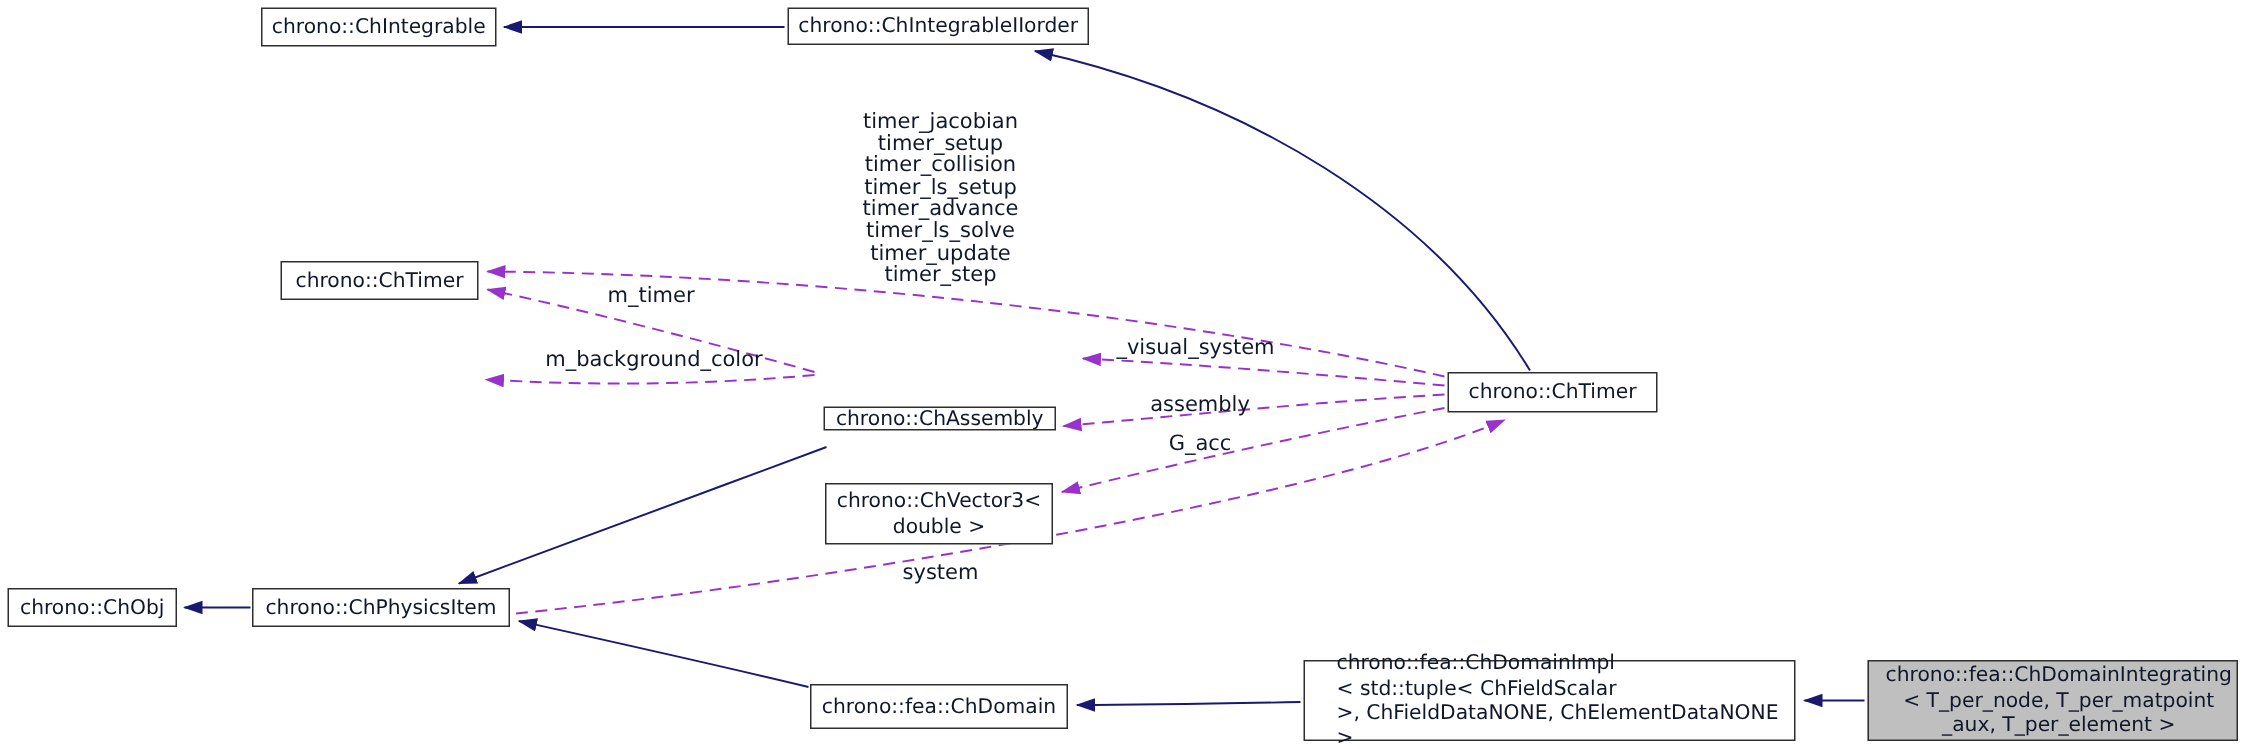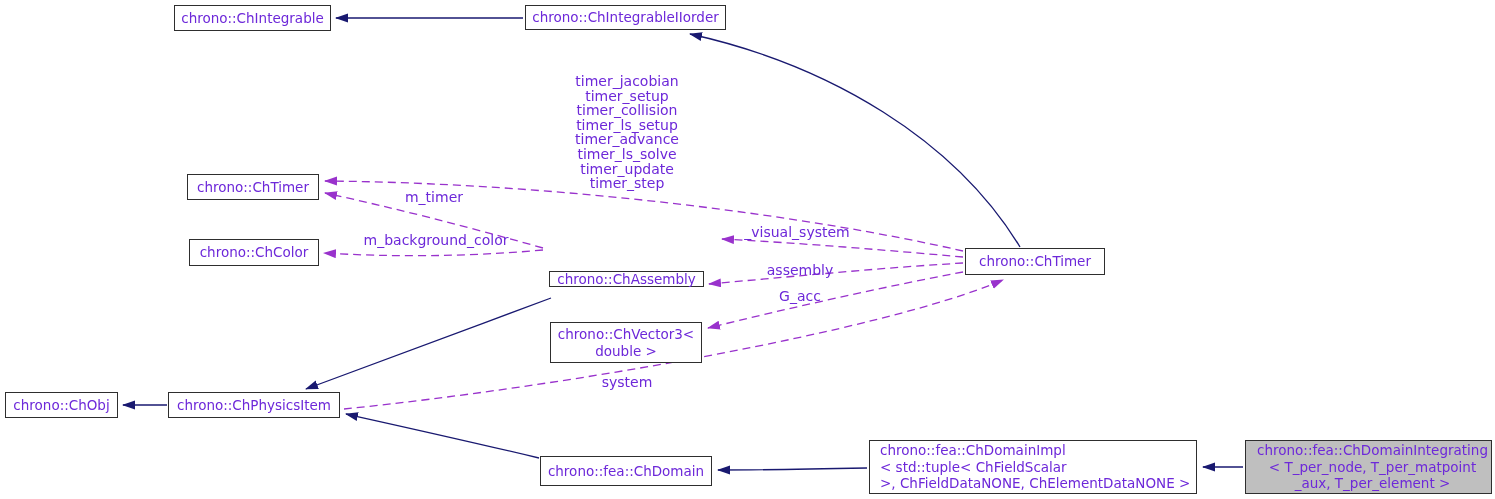--- a/index.html
+++ b/index.html
@@ -1,38 +1,38 @@
 <!DOCTYPE html>
 <html><head>
 <meta charset="utf-8">
 <style>
   html,body{margin:0;padding:0;background:#ffffff;}
   #graph{
     position:relative;
     width:1495px;height:499px;
     background:#ffffff;
     font-family:"DejaVu Sans","Liberation Sans",sans-serif;
-    color:#6d28d9;
+    color:#0f172a;
     overflow:hidden;
   }
   #edges{position:absolute;left:0;top:0;width:1495px;height:499px;}
   path.inh{stroke:#191970;stroke-width:1.3;fill:none;}
   path.usage{stroke:#9932cc;stroke-width:1.3;fill:none;stroke-dasharray:8,5;}
   .node{
     position:absolute;
     box-sizing:border-box;
     border:1px solid #2e2e2e;
     background:#ffffff;
     display:flex;align-items:center;justify-content:center;
     text-align:center;
     font-size:13.5px;line-height:16.5px;
     white-space:pre-line;
     padding:1px 4px;
   }
-  .node.left{justify-content:flex-start;text-align:left;padding-left:10px;}
+  .node.left{justify-content:flex-start;text-align:left;padding-left:21px;}
   .node.selected{background:#bfbfbf;padding-left:12px;}
   .elabel{
     position:absolute;
     transform:translateX(-50%);
     font-size:14px;line-height:14.6px;
     white-space:pre-line;
     text-align:center;
   }
 </style>
 </head>
@@ -63,21 +63,20 @@
     <path class="usage" d="M 543,250 C 465,257 390,257 324,253" marker-end="url(#mUse)"></path>
     <path class="usage" d="M 963,257 C 885,250 800,243 722,239" marker-end="url(#mUse)"></path>
     <path class="usage" d="M 963,263 C 878,268 788,277 709,284" marker-end="url(#mUse)"></path>
     <path class="usage" d="M 963,272 C 878,288 785,309 708,328" marker-end="url(#mUse)"></path>
     <path class="usage" d="M 344,409 C 560,387 880,332 1003,280" marker-end="url(#mUse)"></path>
   </svg>
 
   <div class="node" style="left:174px;top:5px;width:157px;height:26px">chrono::ChIntegrable</div>
   <div class="node" style="left:525px;top:5px;width:201px;height:25px">chrono::ChIntegrableIIorder</div>
   <div class="node" style="left:187px;top:174px;width:132px;height:26px">chrono::ChTimer</div>
-  <div class="node" style="left:189px;top:239px;width:130px;height:27px">chrono::ChColor</div>
   <div class="node" style="left:549px;top:271px;width:155px;height:16px">chrono::ChAssembly</div>
   <div class="node" style="left:550px;top:322px;width:152px;height:41px">chrono::ChVector3&lt;
 double &gt;</div>
   <div class="node" style="left:965px;top:248px;width:140px;height:27px">chrono::ChTimer</div>
   <div class="node" style="left:5px;top:392px;width:113px;height:26px">chrono::ChObj</div>
   <div class="node" style="left:168px;top:392px;width:172px;height:26px">chrono::ChPhysicsItem</div>
   <div class="node" style="left:540px;top:456px;width:172px;height:30px">chrono::fea::ChDomain</div>
   <div class="node left" style="left:869px;top:440px;width:328px;height:54px">chrono::fea::ChDomainImpl
 &lt; std::tuple&lt; ChFieldScalar
 &gt;, ChFieldDataNONE, ChElementDataNONE &gt;</div>

